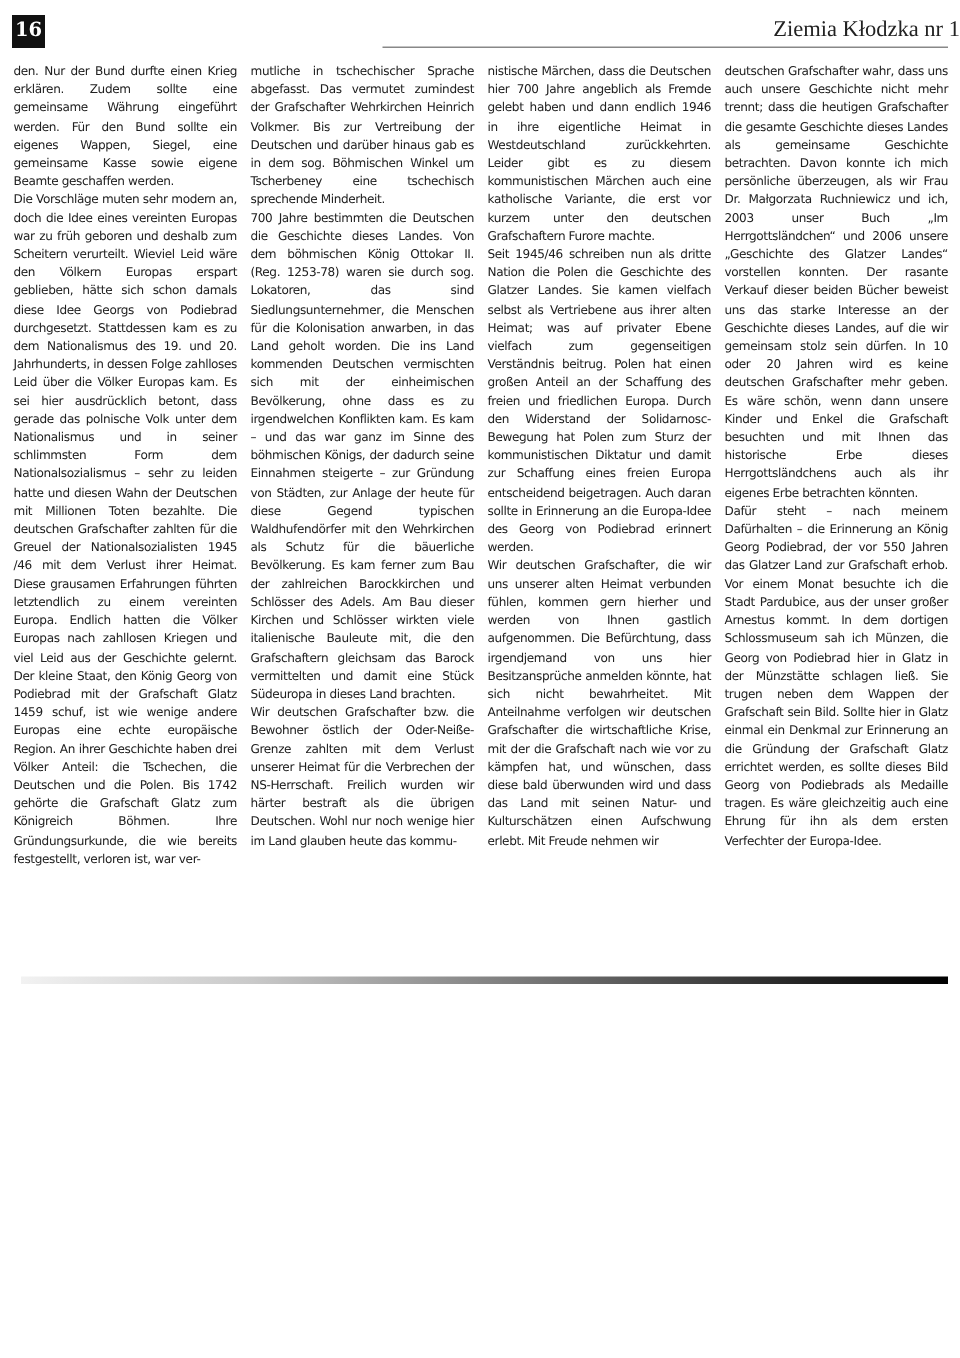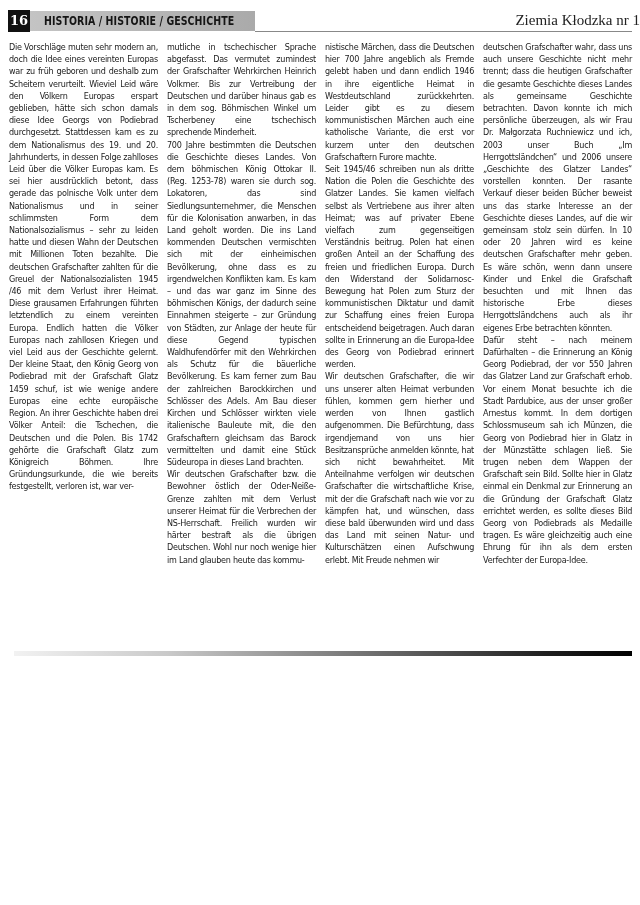--- a/index.html
+++ b/index.html
@@ -13,29 +13,27 @@
   .columns { position: absolute; left: 9px; top: 42px; width: 624px; display: flex; gap: 9px; }
   .col { width: 149px; font-family: "DejaVu Sans", sans-serif; font-size: 8.05px; line-height: 12.2px; text-align: justify; color: #202020; letter-spacing: -0.25px; }
   .col p { margin: 0; }
   .bottom-rule { position: absolute; left: 14px; top: 651px; width: 618px; height: 5px; background: linear-gradient(to right, #f2f2f2 0%, #c9c9c9 25%, #777777 55%, #222222 85%, #000000 100%); }
 </style>
 </head>
 <body>
 
 <div class="header">
   <div class="page-num">16</div>
-  <div class="section-bar">
-    <span class="section-title">HISTORIA / HISTORIE / GESCHICHTE</span>
-  </div>
   <div class="header-rule"></div>
   <div class="pub-title">Ziemia Kłodzka nr 184</div>
 </div>
 
 <div class="columns">
   <div class="col">
+    <p>den. Nur der Bund durfte einen Krieg erklären. Zudem sollte eine gemeinsame Währung eingeführt werden. Für den Bund sollte ein eigenes Wappen, Siegel, eine gemeinsame Kasse sowie eigene Beamte geschaffen werden.</p>
     <p>Die Vorschläge muten sehr modern an, doch die Idee eines vereinten Europas war zu früh geboren und deshalb zum Scheitern verurteilt. Wieviel Leid wäre den Völkern Europas erspart geblieben, hätte sich schon damals diese Idee Georgs von Podiebrad durchgesetzt. Stattdessen kam es zu dem Nationalismus des 19. und 20. Jahrhunderts, in dessen Folge zahlloses Leid über die Völker Europas kam. Es sei hier ausdrücklich betont, dass gerade das polnische Volk unter dem Nationalismus und in seiner schlimmsten Form dem Nationalsozialismus – sehr zu leiden hatte und diesen Wahn der Deutschen mit Millionen Toten bezahlte. Die deutschen Grafschafter zahlten für die Greuel der Nationalsozialisten 1945 /46 mit dem Verlust ihrer Heimat. Diese grausamen Erfahrungen führten letztendlich zu einem vereinten Europa. Endlich hatten die Völker Europas nach zahllosen Kriegen und viel Leid aus der Geschichte gelernt. Der kleine Staat, den König Georg von Podiebrad mit der Grafschaft Glatz 1459 schuf, ist wie wenige andere Europas eine echte europäische Region. An ihrer Geschichte haben drei Völker Anteil: die Tschechen, die Deutschen und die Polen. Bis 1742 gehörte die Grafschaft Glatz zum Königreich Böhmen. Ihre Gründungsurkunde, die wie bereits festgestellt, verloren ist, war ver-</p>
   </div>
   <div class="col">
     <p>mutliche in tschechischer Sprache abgefasst. Das vermutet zumindest der Grafschafter Wehrkirchen Heinrich Volkmer. Bis zur Vertreibung der Deutschen und darüber hinaus gab es in dem sog. Böhmischen Winkel um Tscherbeney eine tschechisch sprechende Minderheit.</p>
     <p>700 Jahre bestimmten die Deutschen die Geschichte dieses Landes. Von dem böhmischen König Ottokar II. (Reg. 1253-78) waren sie durch sog. Lokatoren, das sind Siedlungsunternehmer, die Menschen für die Kolonisation anwarben, in das Land geholt worden. Die ins Land kommenden Deutschen vermischten sich mit der einheimischen Bevölkerung, ohne dass es zu irgendwelchen Konflikten kam. Es kam – und das war ganz im Sinne des böhmischen Königs, der dadurch seine Einnahmen steigerte – zur Gründung von Städten, zur Anlage der heute für diese Gegend typischen Waldhufendörfer mit den Wehrkirchen als Schutz für die bäuerliche Bevölkerung. Es kam ferner zum Bau der zahlreichen Barockkirchen und Schlösser des Adels. Am Bau dieser Kirchen und Schlösser wirkten viele italienische Bauleute mit, die den Grafschaftern gleichsam das Barock vermittelten und damit eine Stück Südeuropa in dieses Land brachten.</p>
     <p>Wir deutschen Grafschafter bzw. die Bewohner östlich der Oder-Neiße-Grenze zahlten mit dem Verlust unserer Heimat für die Verbrechen der NS-Herrschaft. Freilich wurden wir härter bestraft als die übrigen Deutschen. Wohl nur noch wenige hier im Land glauben heute das kommu-</p>
   </div>
   <div class="col">
     <p>nistische Märchen, dass die Deutschen hier 700 Jahre angeblich als Fremde gelebt haben und dann endlich 1946 in ihre eigentliche Heimat in Westdeutschland zurückkehrten. Leider gibt es zu diesem kommunistischen Märchen auch eine katholische Variante, die erst vor kurzem unter den deutschen Grafschaftern Furore machte.</p>
     <p>Seit 1945/46 schreiben nun als dritte Nation die Polen die Geschichte des Glatzer Landes. Sie kamen vielfach selbst als Vertriebene aus ihrer alten Heimat; was auf privater Ebene vielfach zum gegenseitigen Verständnis beitrug. Polen hat einen großen Anteil an der Schaffung des freien und friedlichen Europa. Durch den Widerstand der Solidarnosc-Bewegung hat Polen zum Sturz der kommunistischen Diktatur und damit zur Schaffung eines freien Europa entscheidend beigetragen. Auch daran sollte in Erinnerung an die Europa-Idee des Georg von Podiebrad erinnert werden.</p>

